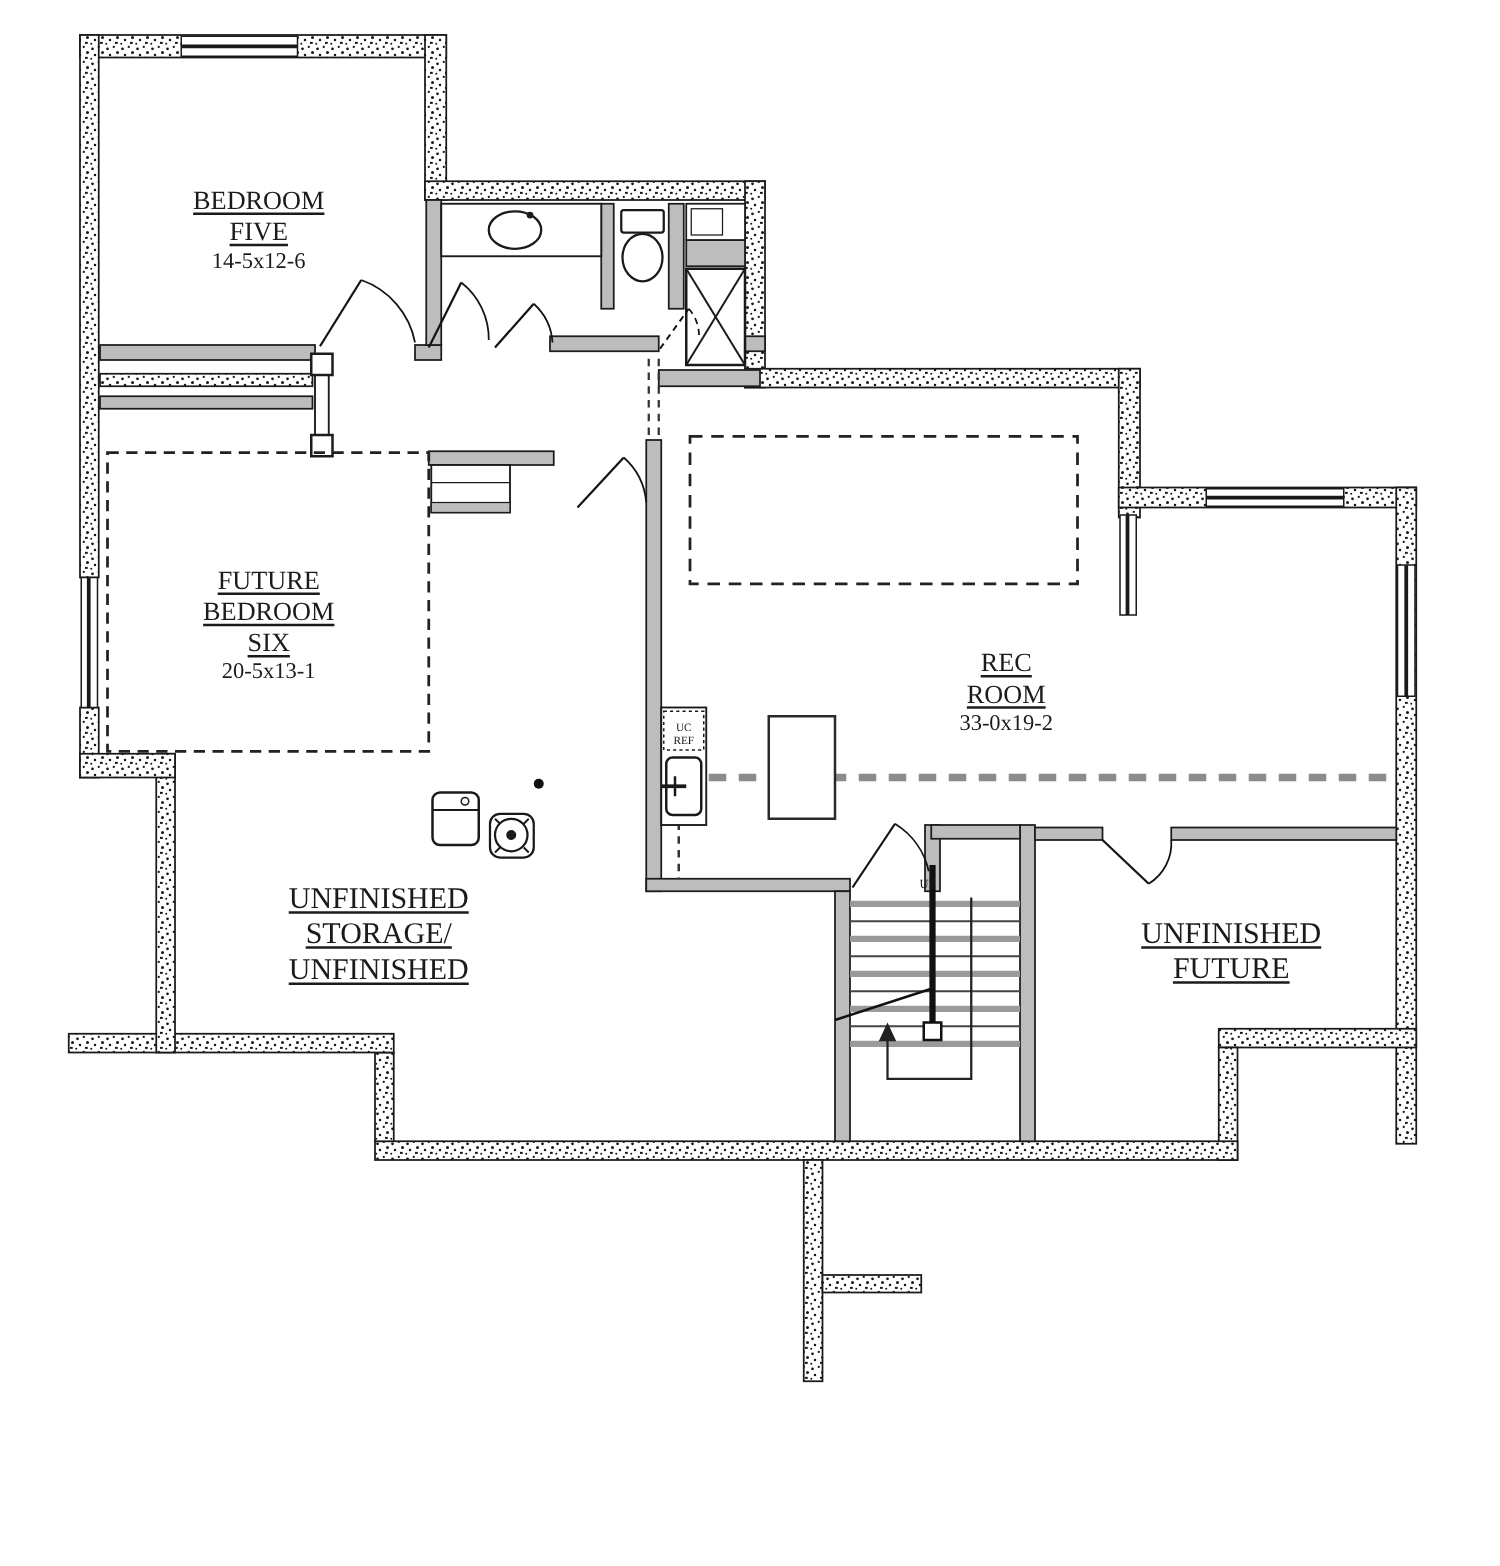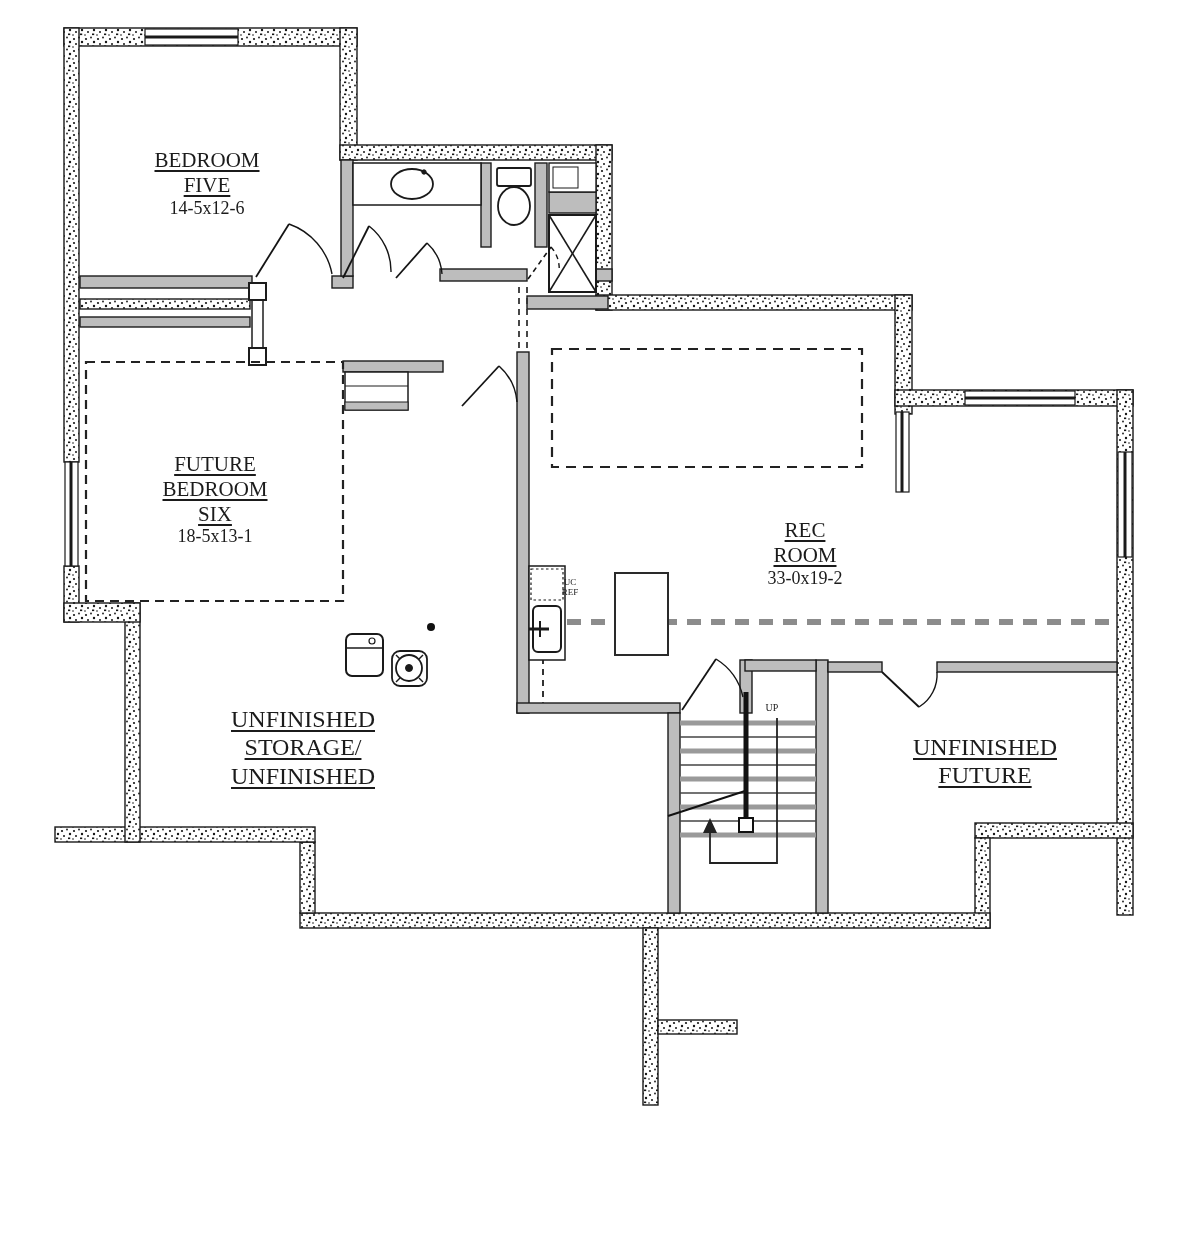--- a/index.html
+++ b/index.html
@@ -218,43 +218,43 @@
 <div class="lbl room" style="left:207px;top:148px;">
   <span class="u">BEDROOM</span>
   <span class="u">FIVE</span>
   <span class="dims">14-5x12-6</span>
 </div>
 
 <div class="lbl room" style="left:215px;top:452px;">
   <span class="u">FUTURE</span>
   <span class="u">BEDROOM</span>
   <span class="u">SIX</span>
-  <span class="dims">18-5x13-1</span>
+  <span class="dims">20-5x13-1</span>
 </div>
 
 <div class="lbl room" style="left:805px;top:518px;">
   <span class="u">REC</span>
   <span class="u">ROOM</span>
   <span class="dims">33-0x19-2</span>
 </div>
 
 <div class="lbl small20" style="left:303px;top:705px;">
   <span class="u">UNFINISHED</span>
   <span class="u">STORAGE/</span>
   <span class="u">UNFINISHED</span>
 </div>
 
 <div class="lbl small20" style="left:985px;top:733px;">
   <span class="u">UNFINISHED</span>
   <span class="u">FUTURE</span>
 </div>
 
-<div class="lbl tiny" style="left:772px;top:703px;">
+<div class="lbl tiny" style="left:742px;top:703px;">
   <span>UP</span>
 </div>
 
-<div class="lbl micro" style="left:570px;top:578px;">
+<div class="lbl micro" style="left:547px;top:578px;">
   <span>UC</span>
   <span>REF</span>
 </div>
 
 
 </div>
 
 </body></html>

